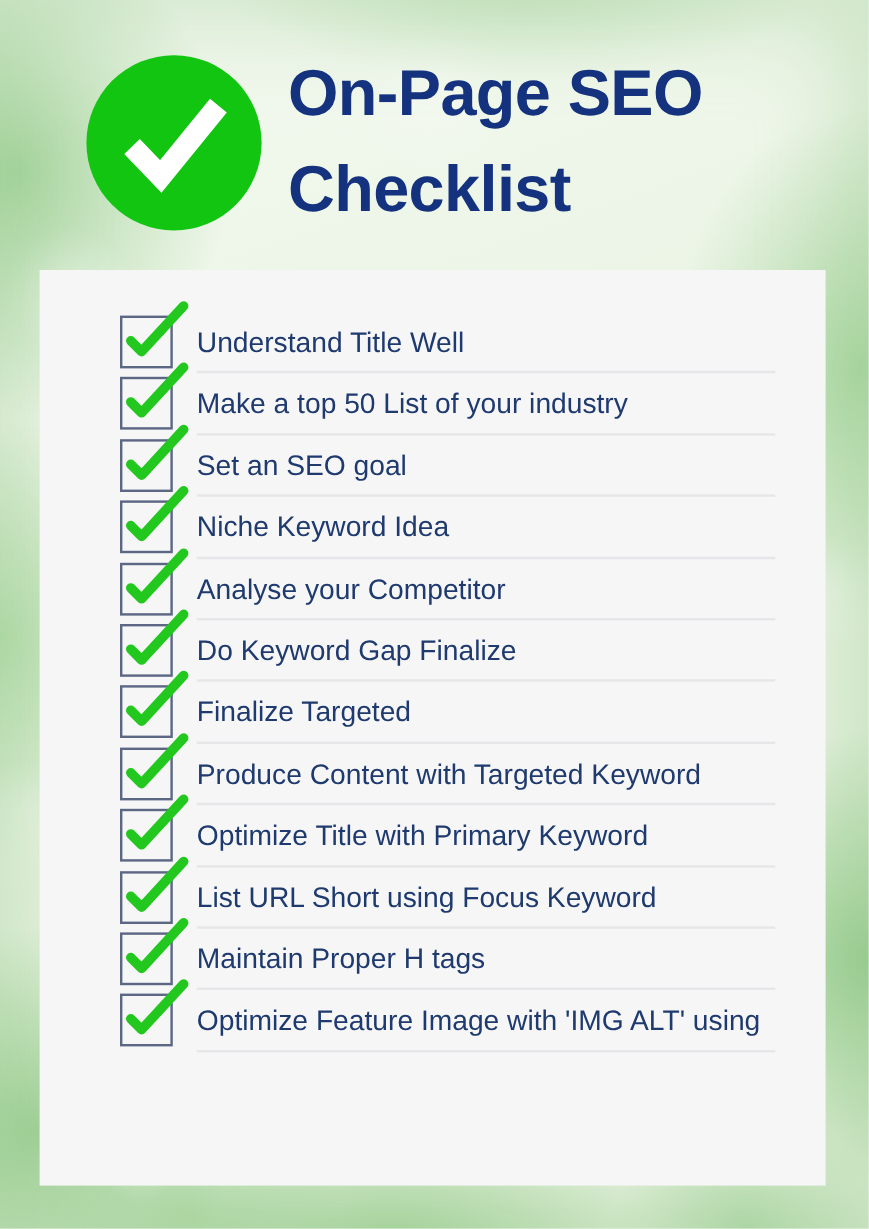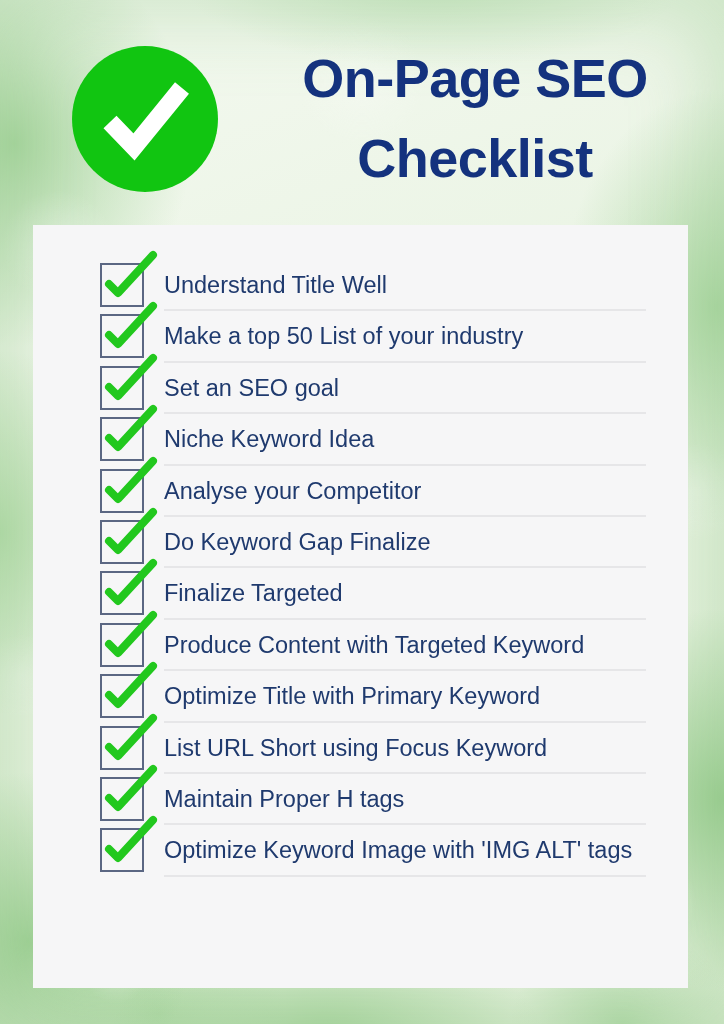--- a/index.html
+++ b/index.html
@@ -55,21 +55,21 @@
   .bg-edge {
     position: absolute;
     inset: 0;
     box-shadow: inset 0 0 70px 22px rgba(133,193,123,.30);
   }
 
   
   .header {
     position: absolute;
     left: 0; top: 0;
-    width: 724px; height: 218px; text-align: center;
+    width: 724px; height: 218px;
   }
 
   .check-circle {
     position: absolute;
     left: 72px; top: 46px;
     width: 146px; height: 146px;
     border-radius: 50%;
     background: #11c511;
   }
   .check-circle svg { display: block; width: 146px; height: 146px; }
@@ -268,18 +268,18 @@
         </div>
         <div class="row-label">Maintain Proper H tags</div>
         <div class="divider"></div>
       </div>
       <div class="row">
         <div class="checkbox">
           <svg viewBox="0 0 62 56" xmlns="http://www.w3.org/2000/svg">
             <path d="M13 33 L22 42 L57 4" fill="none" stroke="#22c81e" stroke-width="8" stroke-linecap="round" stroke-linejoin="round"></path>
           </svg>
         </div>
-        <div class="row-label">Optimize Keyword Image with 'IMG ALT' tags</div>
+        <div class="row-label">Optimize Feature Image with 'IMG ALT' using</div>
         <div class="divider"></div>
       </div>
     </div>
 
 </div>
 
 </body></html>

